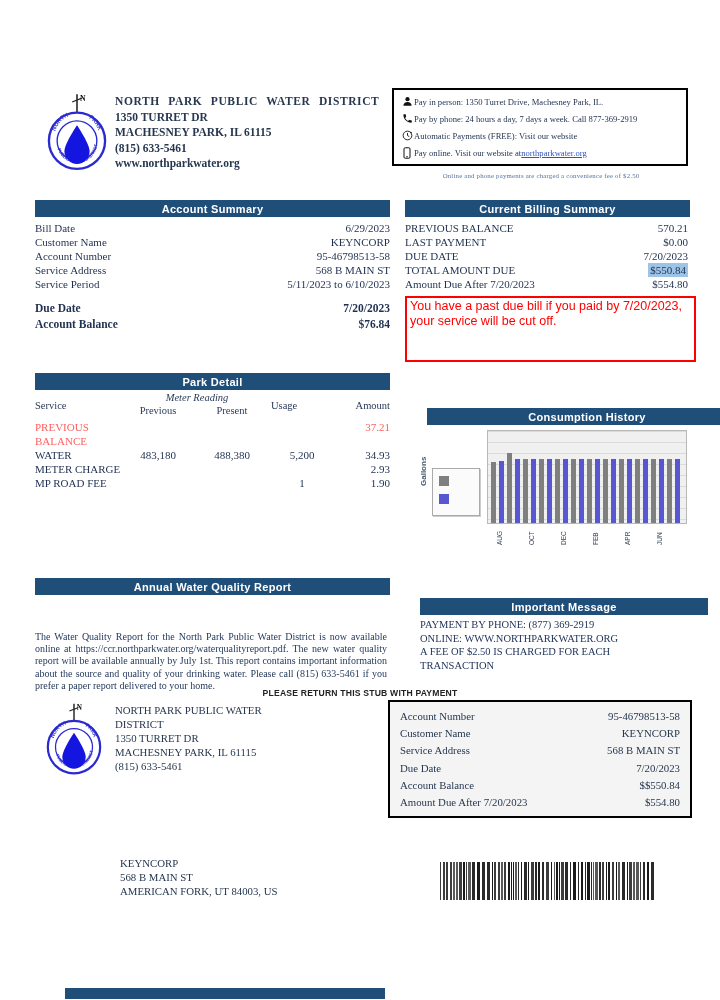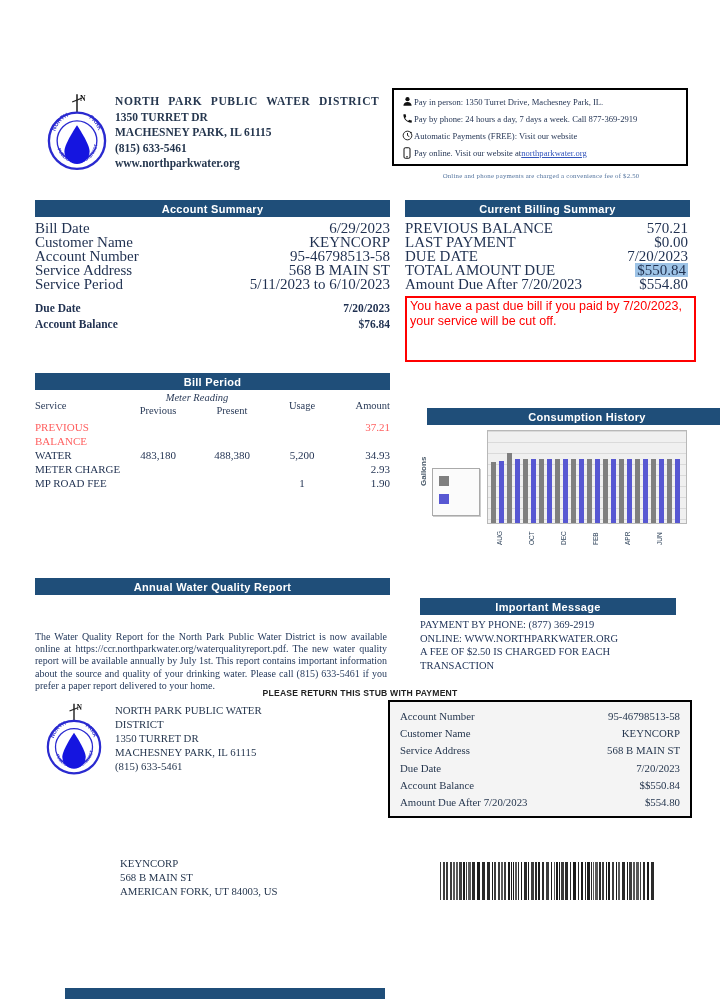--- a/index.html
+++ b/index.html
@@ -20,38 +20,38 @@
   
   .paybox{position:absolute;left:392px;top:88px;width:296px;height:78px;
     border:2px solid #000;background:#fff;box-sizing:border-box;padding:3px 6px;}
   .payrow{display:flex;align-items:center;height:17px;font-size:8.6px;color:#1f3050;}
   .payrow .ic{width:14px;flex:0 0 14px;display:flex;align-items:center;justify-content:center;}
   .paylink{color:#3355bb;text-decoration:underline;}
   .payfoot{position:absolute;left:392px;top:172px;width:298px;text-align:center;
     font-size:6.8px;color:#54749e;letter-spacing:.2px;}
 
   
-  .kv{display:flex;justify-content:space-between;font-size:15px;line-height:14px;}
+  .kv{display:flex;justify-content:space-between;font-size:11px;line-height:14px;}
   .kv.bold{font-weight:bold;font-size:11.5px;}
   .hl{background:#9dc3e6;padding:0 2px;margin-left:40px;}
 
   
   .warnbox{position:absolute;left:405px;top:296px;width:281px;height:60px;
     border:2px solid #ff0000;color:#ff0000;font-family:"Liberation Sans", sans-serif;
     font-size:12.5px;line-height:15px;padding:1px 3px;box-sizing:content-box;}
 
   
   .bd-head{position:absolute;left:35px;top:392px;width:355px;display:grid;
     grid-template-columns:88px 70px 78px 62px 1fr;grid-template-rows:13px 13px;
     font-size:10.5px;color:#2a3b58;}
   .bd-head .c-service{grid-row:1/3;grid-column:1;align-self:center;}
   .bd-head .c-meter{grid-row:1;grid-column:2/4;text-align:center;font-style:italic;}
   .bd-head .c-prev{grid-row:2;grid-column:2;text-align:center;}
   .bd-head .c-pres{grid-row:2;grid-column:3;text-align:center;}
-  .bd-head .c-usage{grid-row:1/3;grid-column:4;align-self:center;text-align:center;}
+  .bd-head .c-usage{grid-row:1/3;grid-column:4;align-self:center;}
   .bd-head .c-amount{grid-row:1/3;grid-column:5;align-self:center;text-align:right;}
   .bd-row{display:grid;grid-template-columns:88px 70px 78px 62px 1fr;
     font-size:11px;line-height:14px;}
   .bd-row .t2,.bd-row .t3,.bd-row .t4{text-align:center;}
   .bd-row .t5{text-align:right;}
   .bd-row.red{color:#ff5f5f;}
 
   
   .ylab{position:absolute;left:419px;top:486px;transform:rotate(-90deg);transform-origin:left top;
     font-family:"Liberation Sans", sans-serif;font-size:8px;font-weight:bold;color:#4a5a6a;}
@@ -223,21 +223,21 @@
       <span>Amount Due After 7/20/2023</span>
       <span>$554.80</span>
     </div>
   </div>
 
   <div class="warnbox">
     <span>You have a past due bill if you paid by 7/20/2023, your service will be cut off.</span>
   </div>
 
   <div class="section-bar" style="left:35px;top:373px;width:355px;">
-    <span>Bill Period</span>
+    <span>Park Detail</span>
   </div>
   <div class="bd-head">
     <span class="c-service">Service</span>
     <span class="c-meter">Meter Reading</span>
     <span class="c-prev">Previous</span>
     <span class="c-pres">Present</span>
     <span class="c-usage">Usage</span>
     <span class="c-amount">Amount</span>
   </div>
   <div class="abs" style="left:35px;top:420px;width:355px;">
@@ -314,21 +314,21 @@
       <span class="xlab" style="left: 105px;">FEB</span>
       <span class="xlab" style="left: 137px;">APR</span>
       <span class="xlab" style="left: 169px;">JUN</span>
     </div>
 
   <div class="section-bar" style="left:35px;top:578px;width:355px;">
     <span>Annual Water Quality Report</span>
   </div>
   <div class="wq-body">The Water Quality Report for the North Park Public Water District is now available online at https://ccr.northparkwater.org/waterqualityreport.pdf. The new water quality report will be available annually by July 1st. This report contains important information about the source and quality of your drinking water. Please call (815) 633-5461 if you prefer a paper report delivered to your home.</div>
 
-  <div class="section-bar" style="left:420px;top:598px;width:256px;">
+  <div class="section-bar" style="left:420px;top:598px;width:288px;">
     <span>Important Message</span>
   </div>
   <div class="im-body">
     <div>PAYMENT BY PHONE: (877) 369-2919</div>
     <div>ONLINE: WWW.NORTHPARKWATER.ORG</div>
     <div>A FEE OF $2.50 IS CHARGED FOR EACH TRANSACTION</div>
   </div>
 
   <div class="stub-note">PLEASE RETURN THIS STUB WITH PAYMENT</div>
 

